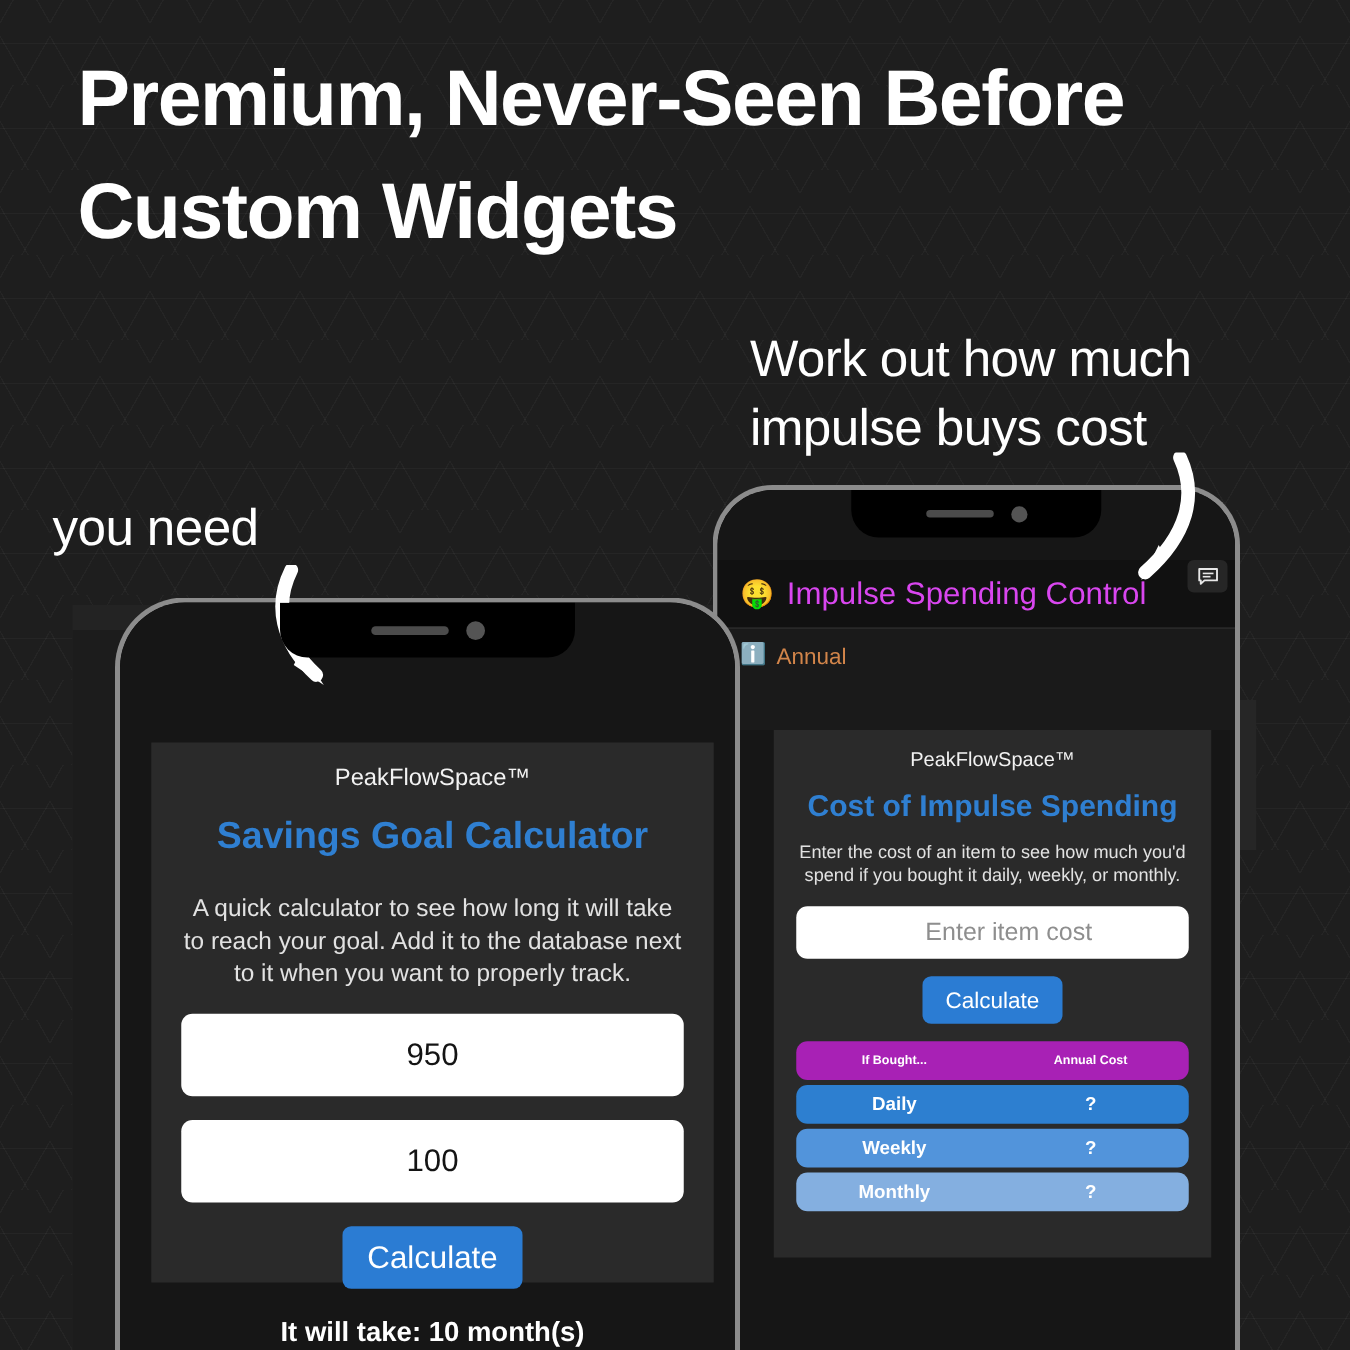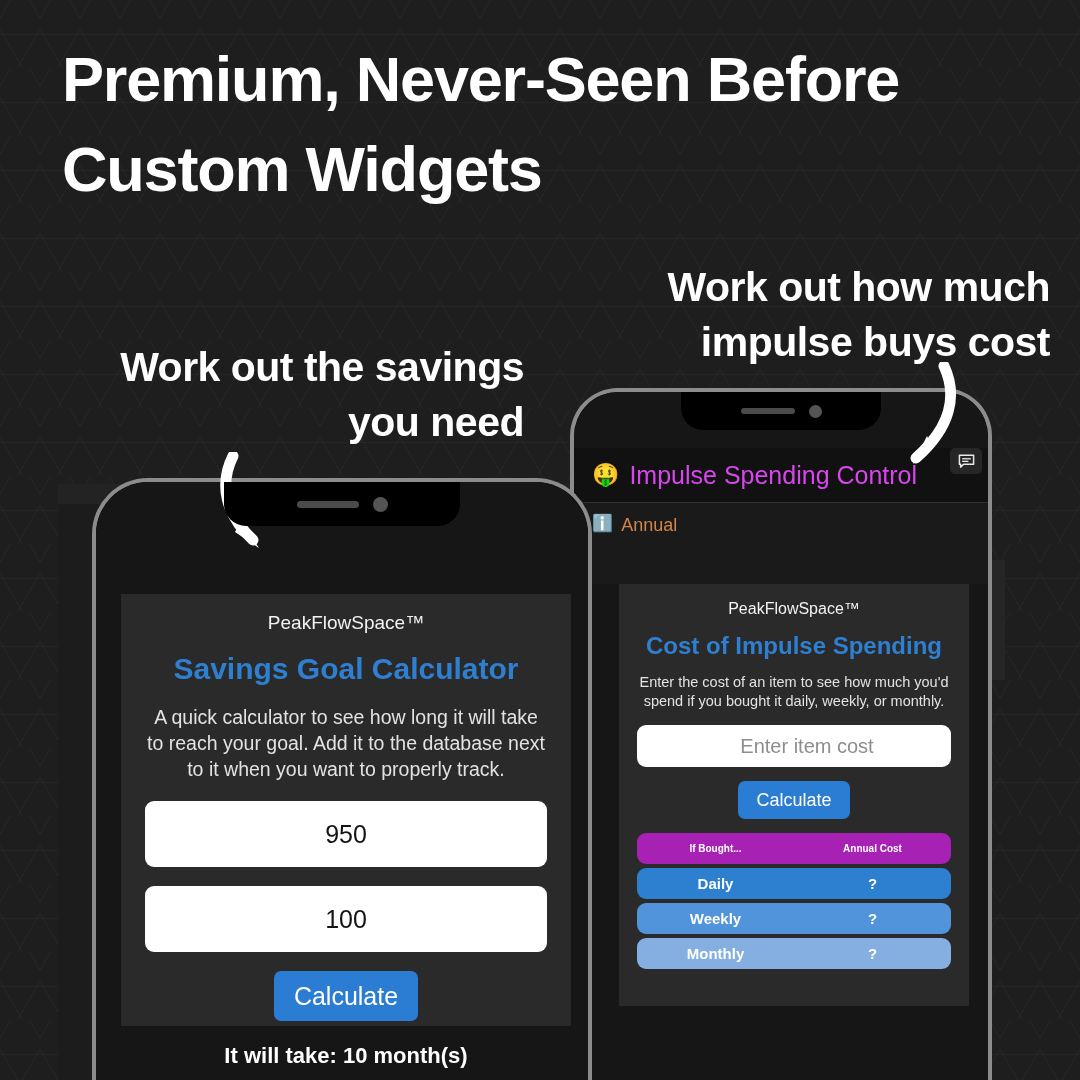--- a/index.html
+++ b/index.html
@@ -37,24 +37,24 @@
     font-size: 63px;
     line-height: 90px;
     letter-spacing: -1.2px;
   }
   .headline .l2 { display: block; }
 
   
   .caption {
     position: absolute;
     color: #ffffff;
-    font-weight: 700;
+    font-weight: 400;
     font-size: 41px;
     line-height: 55px;
-    text-align: right;
+    text-align: left;
     letter-spacing: -.5px;
   }
   #caption-left  { left: 42px;  top: 340px; width: 482px; }
   #caption-right { left: 600px; top: 260px; width: 450px; }
 
   
   .arrow { position: absolute; }
   #arrow-left  { left: 205px; top: 452px; width: 90px; height: 110px; }
   #arrow-right { left: 880px; top: 362px; width: 90px; height: 115px; }
 
@@ -154,21 +154,21 @@
     font-weight: 700;
   }
 
   
   #card-left {
     left: 25px; top: 112px;
     width: 450px; height: 432px;
     padding: 18px 24px 0;
   }
   #card-left .widget-title { font-size: 30px; margin-top: 18px; }
-  #card-left .widget-desc  { font-size: 19.5px; line-height: 26px; margin-top: 18px; }
+  #card-left .widget-desc  { font-size: 19.5px; line-height: 26px; margin-top: 28px; }
   #card-left .text-input   { height: 66px; font-size: 25px; margin-top: 19px; }
   #card-left .calc-btn     { width: 144px; height: 50px; font-size: 25px; margin-top: 19px; }
   #card-left .result-text  { font-size: 22px; margin-top: 22px; }
 
   
   #card-right {
     left: 45px; top: 192px;
     width: 350px; height: 422px;
     padding: 16px 18px 0;
   }
@@ -249,21 +249,21 @@
 <div id="stage">
 
   <div class="hex-bg"></div>
 
   <div class="headline">
     <span>Premium, Never-Seen Before</span>
     <span class="l2">Custom Widgets</span>
   </div>
 
   <div class="caption" id="caption-left">
-    <span>Work out the savings</span><br>
+    <br>
     <span>you need</span>
   </div>
 
   <div class="caption" id="caption-right">
     <span>Work out how much</span><br>
     <span>impulse buys cost</span>
   </div>
 
   <div class="bg-panel" id="panel-left"></div>
   <div class="bg-panel" id="panel-left-inner"></div>

